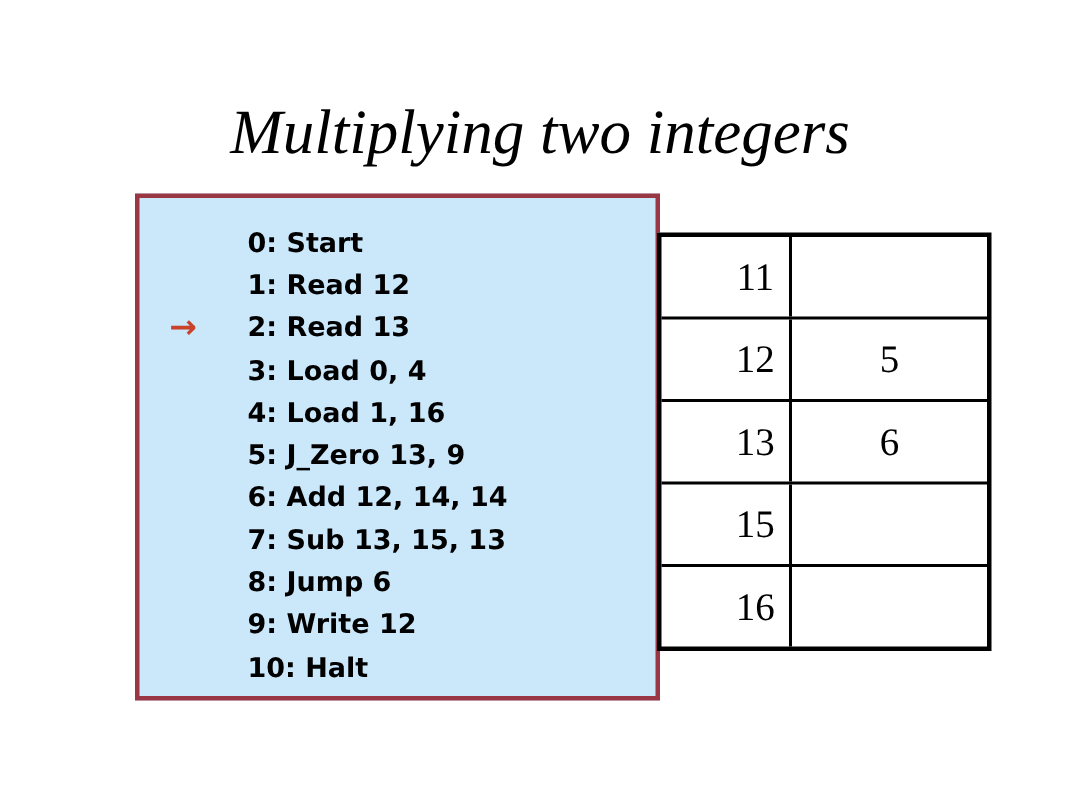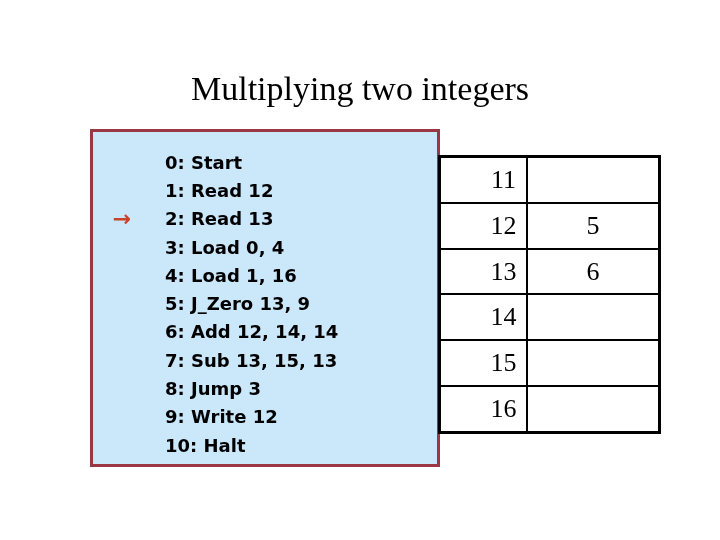--- a/index.html
+++ b/index.html
@@ -13,24 +13,25 @@
     font-family: "Liberation Sans", sans-serif;
   }
 
   .slide-title {
     position: absolute;
     top: 66px;
     left: 0;
     width: 100%;
     text-align: center;
     font-family: "Liberation Serif", serif;
-    font-size: 34px;
+    font-size: 42px;
     line-height: 46px;
     color: #000000;
     white-space: nowrap;
+    font-style: italic;
   }
 
   .program-box {
     position: absolute;
     left: 90px;
     top: 129px;
     width: 350px;
     height: 338px;
     box-sizing: border-box;
     background: #cbe7fa;
@@ -147,21 +148,21 @@
       <span>6: Add 12, 14, 14</span>
     </div>
 
     <div class="prog-line">
       <span class="arrow-slot"></span>
       <span>7: Sub 13, 15, 13</span>
     </div>
 
     <div class="prog-line">
       <span class="arrow-slot"></span>
-      <span>8: Jump 3</span>
+      <span>8: Jump 6</span>
     </div>
 
     <div class="prog-line">
       <span class="arrow-slot"></span>
       <span>9: Write 12</span>
     </div>
 
     <div class="prog-line">
       <span class="arrow-slot"></span>
       <span>10: Halt</span>
@@ -179,24 +180,20 @@
     <div class="mem-row">
       <div class="mem-addr">12</div>
       <div class="mem-val">5</div>
     </div>
 
     <div class="mem-row">
       <div class="mem-addr">13</div>
       <div class="mem-val">6</div>
     </div>
 
-    <div class="mem-row">
-      <div class="mem-addr">14</div>
-      <div class="mem-val"></div>
-    </div>
 
     <div class="mem-row">
       <div class="mem-addr">15</div>
       <div class="mem-val"></div>
     </div>
 
     <div class="mem-row">
       <div class="mem-addr">16</div>
       <div class="mem-val"></div>
     </div>

